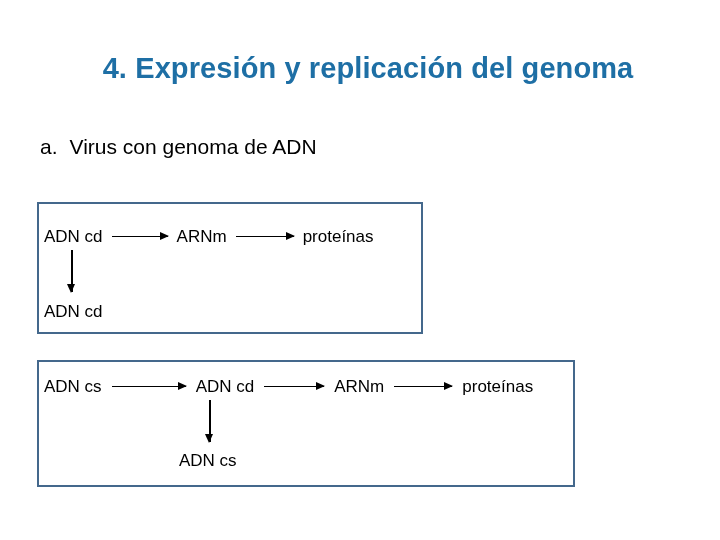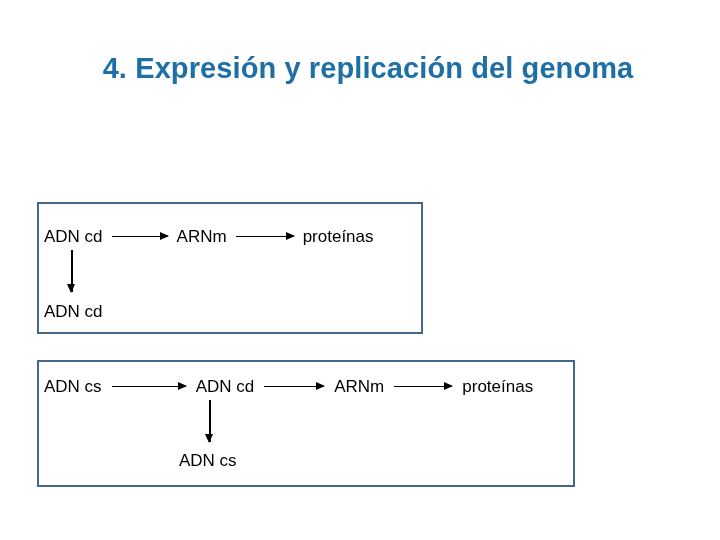--- a/index.html
+++ b/index.html
@@ -146,20 +146,23 @@
   #box2-vert   { left: 204px; top: 400px; height: 42px; }
   #box2-row2   { left: 179px; top: 452px; }
 </style>
 </head>
 <body>
 
 <div class="slide">
 
   <div class="slide-title">4. Expresión y replicación del genoma</div>
 
+  <div class="subtitle">
+    <span class="marker">a.</span><span>Virus con genoma de ADN</span>
+  </div>
 
   <div class="diagram-box" id="box-dna-ds"></div>
 
   <div class="flow-row" id="box1-row1">
     <span class="node-label">ADN cd</span>
     <span class="arrow-h" id="box1-arrow1">
       <span class="shaft"></span>
         <span class="head"></span>
     </span>
     <span class="node-label">ARNm</span>

